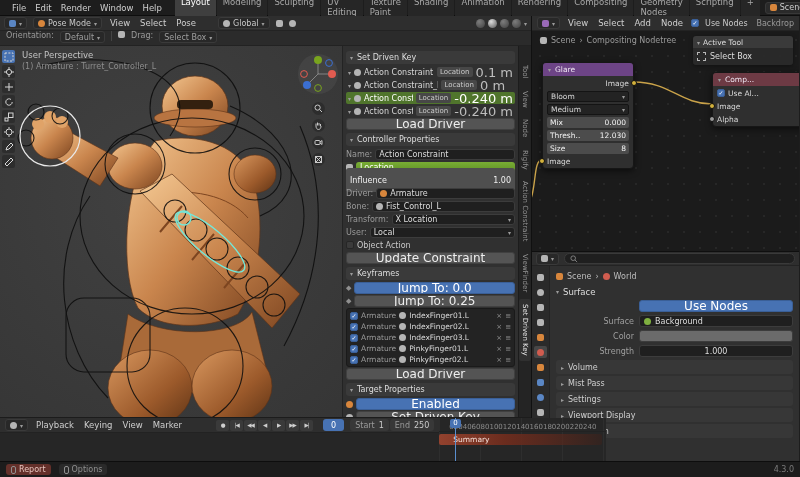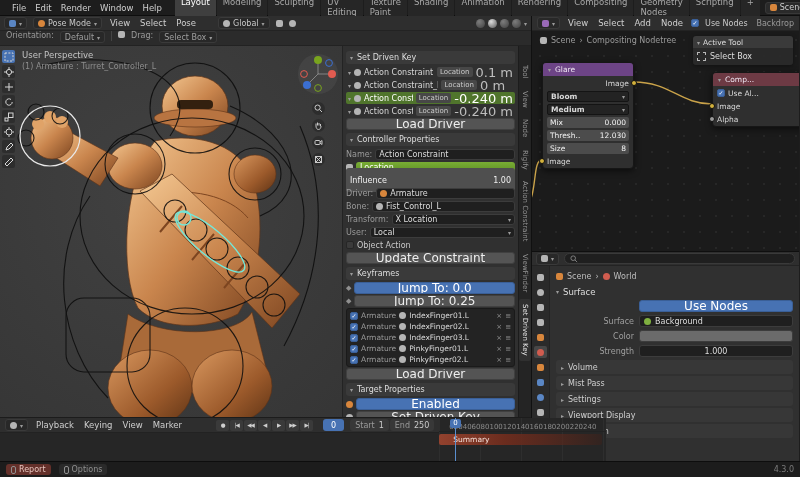--- a/index.html
+++ b/index.html
@@ -106,21 +106,21 @@
   .neh{height:15px;background:#2e2e2e;border-bottom:1px solid #232323;display:flex;align-items:center;gap:6px;
        padding:0 5px;font-size:8px;position:relative;z-index:3;}
   .crumb{position:absolute;left:8px;top:20px;display:flex;align-items:center;gap:4px;color:#9a9a9a;font-size:8px;z-index:2;}
   .wires{position:absolute;inset:0;z-index:1;}
   .node{position:absolute;border-radius:4px;background:#2f2f2f;border:1px solid #161616;
         box-shadow:0 2px 6px rgba(0,0,0,.55);font-size:7.5px;z-index:2;}
   .nh{height:13px;border-radius:3px 3px 0 0;display:flex;align-items:center;gap:4px;padding:0 5px;color:#f0e8f4;}
   .nh.glare{background:#6d4486;} .nh.comp{background:#6d3a44;}
   .nrow{height:12px;margin:1px 4px;display:flex;align-items:center;position:relative;color:#d8d8d8;}
   .ndrop{flex:1;height:11px;background:#232323;border:1px solid #141414;border-radius:2px;
-         display:flex;align-items:center;justify-content:space-between;padding:0 3px;font-weight:bold;}
+         display:flex;align-items:center;justify-content:space-between;padding:0 3px;}
   .nval{flex:1;height:11px;background:#4c4c4c;border-radius:2px;display:flex;align-items:center;
         justify-content:space-between;padding:0 3px;color:#f3f3f3;}
   .sock{position:absolute;width:6px;height:6px;border-radius:50%;border:1px solid #0f0f0f;top:3px;}
   .sock.out{right:-8px;background:#d3b13c;} .sock.in{left:-8px;background:#d3b13c;}
   .sock.gray{background:#9a9a9a;}
   .atool{position:absolute;right:6px;top:20px;width:100px;z-index:2;border-radius:3px;overflow:hidden;
          box-shadow:0 1px 4px rgba(0,0,0,.4);}
   .atool .hd{height:12px;background:#3a3a3a;display:flex;align-items:center;gap:3px;padding:0 4px;font-size:7.5px;color:#ddd;}
   .atool .bd{background:rgba(42,42,42,.95);padding:2px 4px;}
   .atool .row{display:flex;align-items:center;gap:4px;height:13px;font-size:8px;color:#ddd;}

